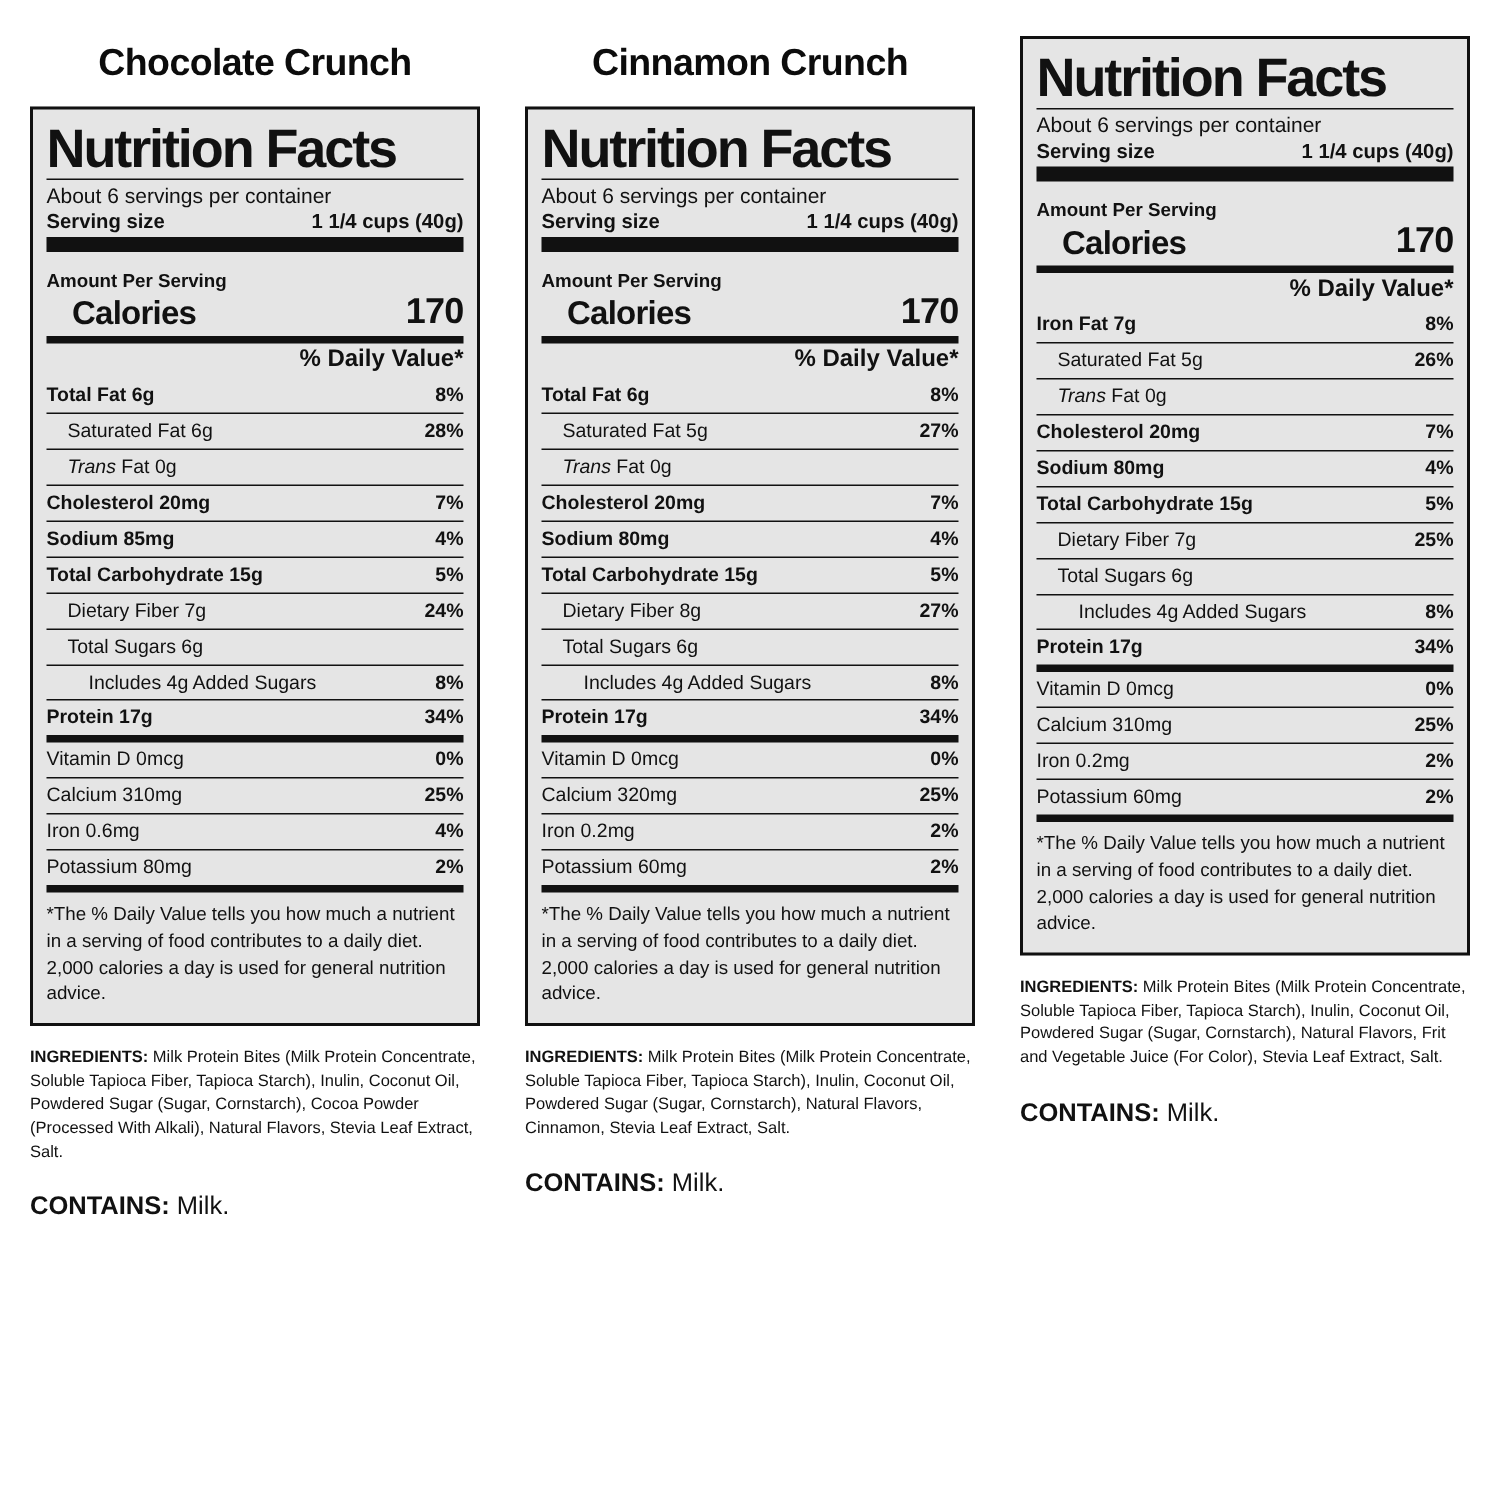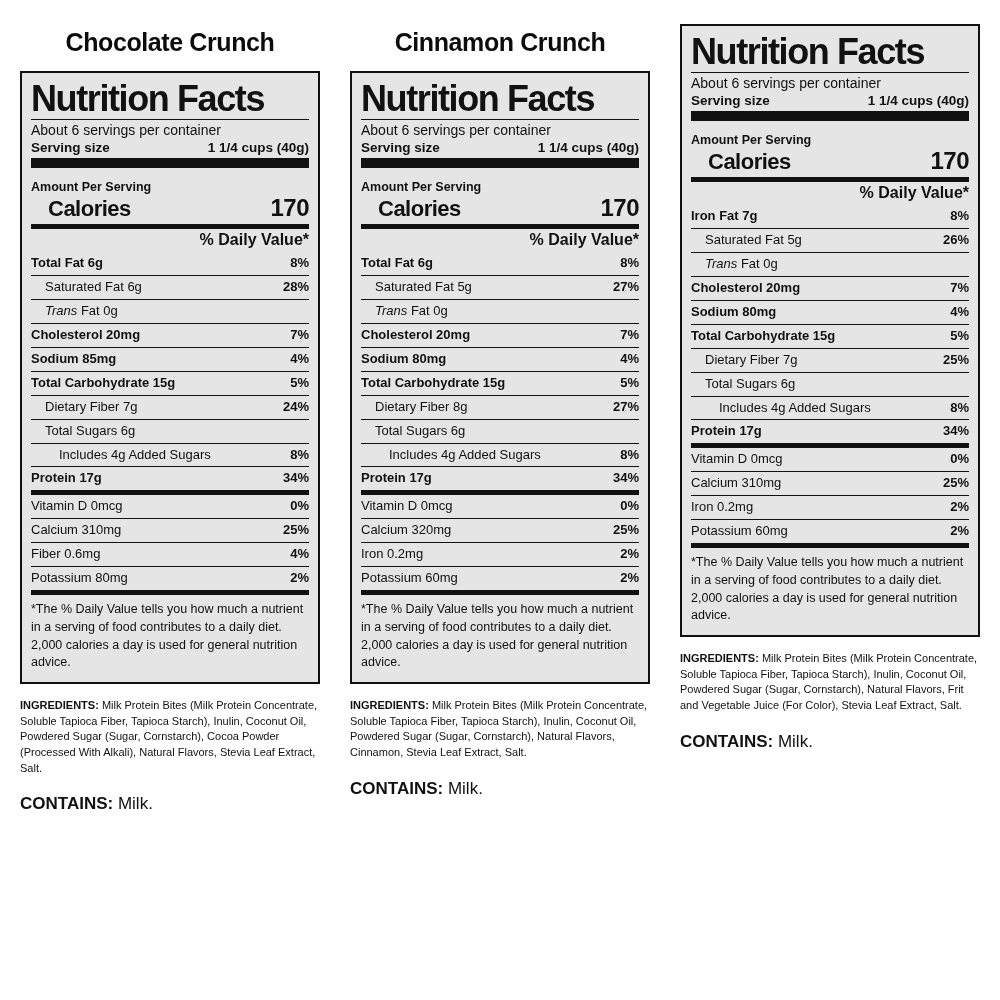--- a/index.html
+++ b/index.html
@@ -206,21 +206,21 @@
         <div>
             <div class="nutrient no-top">
               <span class="name">Vitamin D 0mcg</span>
               <span class="val">0%</span>
             </div>
             <div class="nutrient">
               <span class="name">Calcium 310mg</span>
               <span class="val">25%</span>
             </div>
             <div class="nutrient">
-              <span class="name">Fiber 0.6mg</span>
+              <span class="name">Iron 0.6mg</span>
               <span class="val">4%</span>
             </div>
             <div class="nutrient">
               <span class="name">Potassium 80mg</span>
               <span class="val">2%</span>
             </div>
           </div>
         <div class="footnote">*The % Daily Value tells you how much a nutrient in a serving of food contributes to a daily diet. 2,000 calories a day is used for general nutrition advice.</div>
       </div>
       <div class="ingredients">

